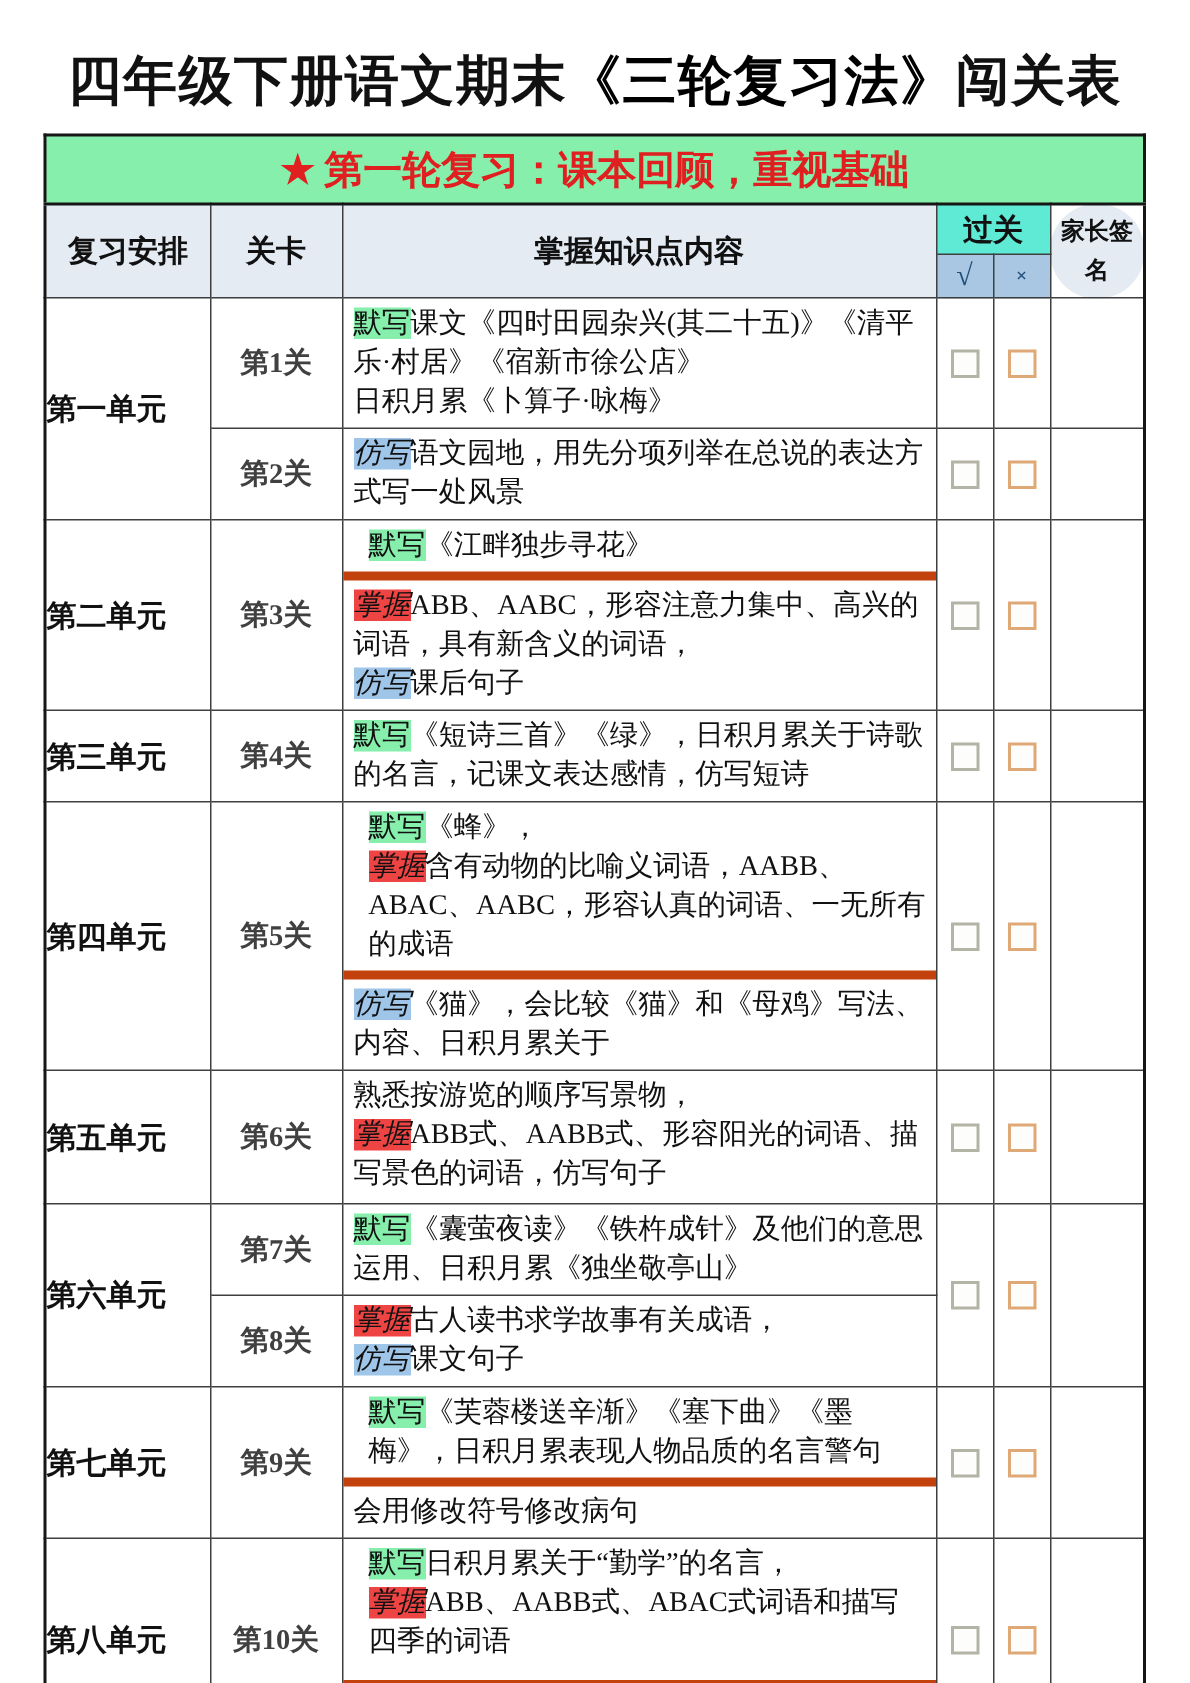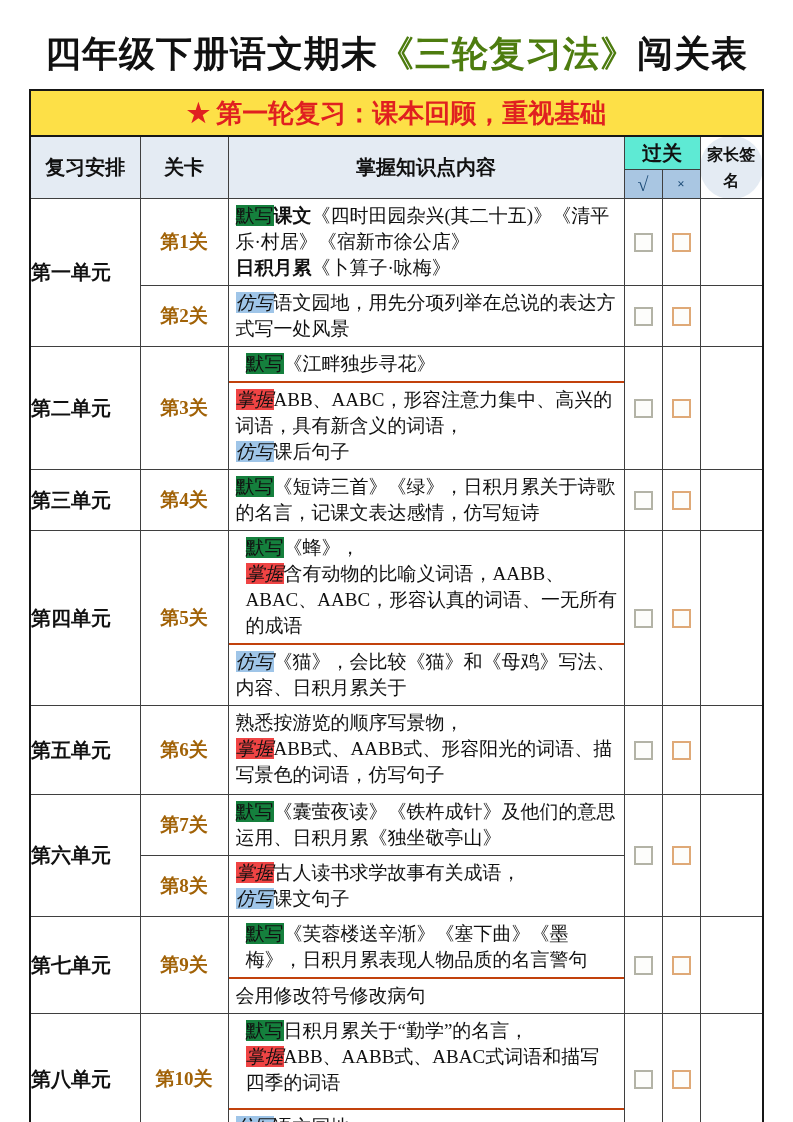--- a/index.html
+++ b/index.html
@@ -9,41 +9,41 @@
     color:#111;
   }
   .page-title{
     text-align:center;
     padding-top:30px;
     font-size:36px;
     font-weight:bold;
     letter-spacing:1px;
     white-space:nowrap;
   }
-  .page-title .red{color:#4d7c0f;}
+  .page-title .red{color:#000000;}
   table.sheet{
     width:733px;
     margin:10px auto 0 auto;
     border-collapse:collapse;
     table-layout:fixed;
   }
   table.sheet td, table.sheet th{
     border:1px solid #3f3f3f;
     vertical-align:middle;
     padding:0;
   }
   table.sheet{border:2px solid #161616;}
   tr.round-row td{
     height:44px;
     text-align:center;
     color:#e02020;
     font-weight:bold;
     font-size:26px;
     border-bottom:2px solid #161616;
-    background:#fde047;
+    background:#86efac;
   }
   tr.round-row .star{margin-right:6px;}
   th{
     background:#e4ebf3;
     font-size:20px;
     font-weight:bold;
     color:#111;
   }
   th.h-main{height:36px;}
   th.pass-top{background:#5eead4;height:32px;}
@@ -54,38 +54,38 @@
   th.passmark.cross{font-size:13px;}
   th.sign-h{font-size:16px;line-height:26px;padding:0 8px;border-radius:31px;}
   td.unit{
     text-align:left;
     font-weight:bold;
     font-size:20px;
     background:#fff;
   }
   td.lv{
     text-align:center;
-    color:#a16207;
+    color:#404040;
     font-weight:bold;
     font-size:19px;
   }
   td.ct{vertical-align:middle;}
   .blk{
     padding:4px 6px 4px 7px;
     font-size:19px;
     line-height:26px;
   }
-  .blk.divider{border-bottom:2px solid #c2410c;padding-left:17px;}
+  .blk.divider{border-bottom:6px solid #c2410c;padding-left:17px;}
   .blk.tall{min-height:74px;}
   .blk.tall2{min-height:80px;}
   .blk.tall3{min-height:86px;}
-  .hl-green{background:#15803d;}
+  .hl-green{background:#86efac;}
   .hl-orange{background:#ef4444;font-style:italic;}
   .hl-blue{background:#9fc5e8;font-style:italic;}
-  .hl-bold{font-weight:bold;}
+  .hl-bold{font-weight:normal;}
   td.cbcell{text-align:center;}
   .cb{
     width:15px;height:15px;
     margin:0 auto;
     border:2px solid #b3b3a6;
     background:#fdfdfb;
   }
   .cb.cb-x{border-color:#dfa977;}
 </style>
 </head>

